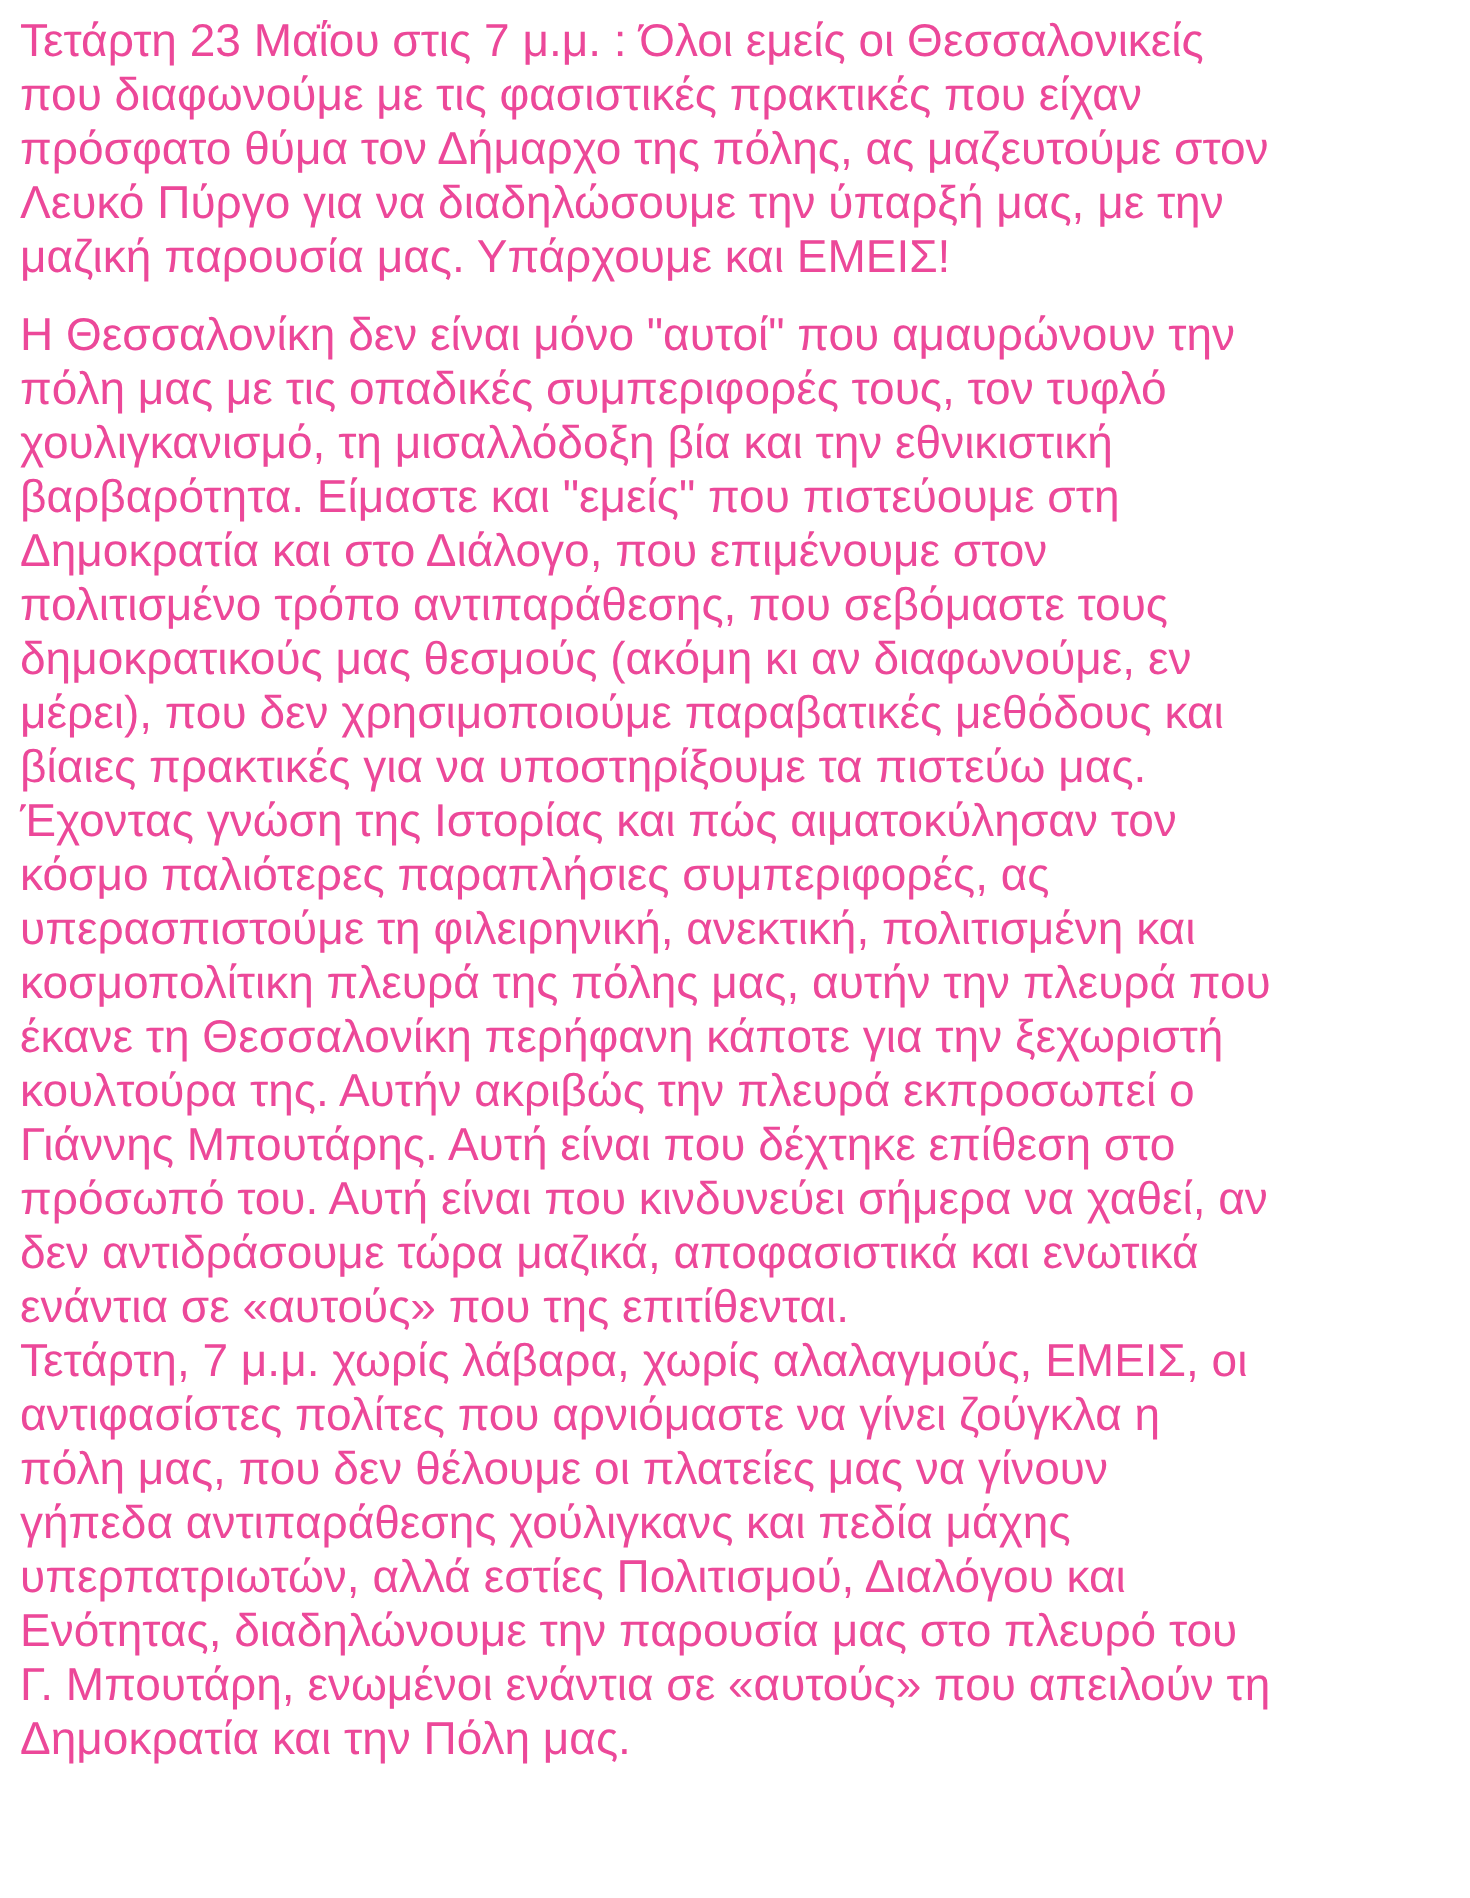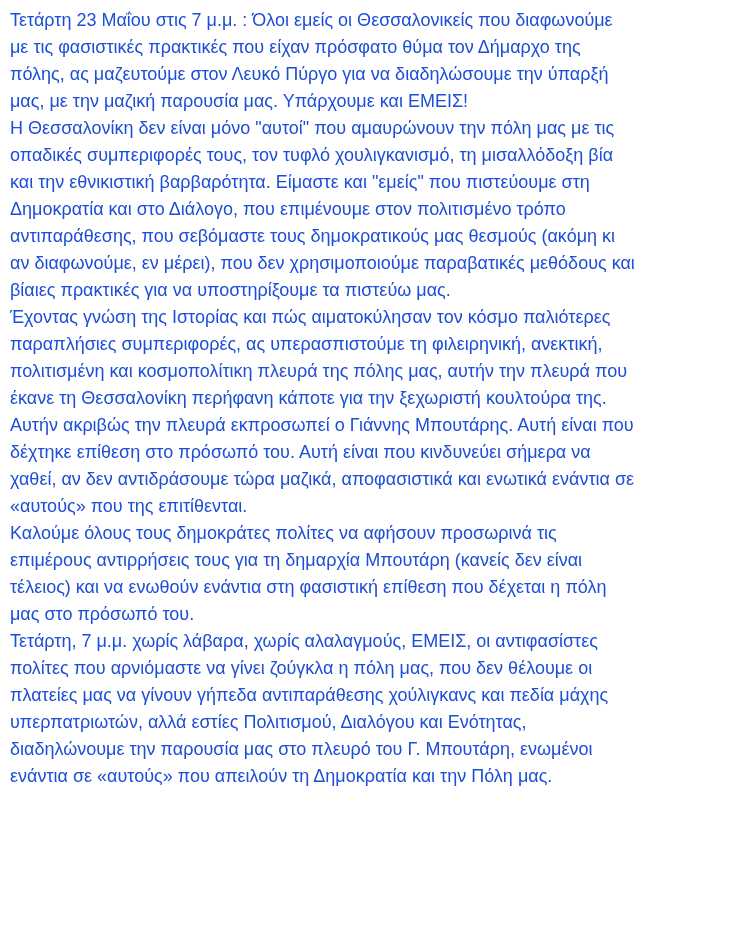--- a/index.html
+++ b/index.html
@@ -11,40 +11,39 @@
     width: 735px;
     height: 949px;
     box-sizing: border-box;
     overflow: hidden;
   }
   .post-text {
     box-sizing: border-box;
     width: 644px;
     padding: 7px 8px 0 10px;
     font-family: "Liberation Sans", "DejaVu Sans", sans-serif;
-    font-size: 18px;
+    font-size: 23px;
     line-height: 27px;
-    color: #1d4ed8;
+    color: #ec4899;
     text-align: left;
     word-spacing: normal;
   }
   .para {
     margin: 0;
     padding: 0;
   }
   
   .para + .para {
   }
   
   .para.joined {
-    margin-top: 0;
+    margin-top: 12px;
   }
 </style>
 </head>
 <body>
 
 <main class="post-text">
   <p class="para">Τετάρτη 23 Μαΐου στις 7 μ.μ. : Όλοι εμείς οι Θεσσαλονικείς που διαφωνούμε με τις φασιστικές πρακτικές που είχαν πρόσφατο θύμα τον Δήμαρχο της πόλης, ας μαζευτούμε στον Λευκό Πύργο για να διαδηλώσουμε την ύπαρξή μας, με την μαζική παρουσία μας. Υπάρχουμε και ΕΜΕΙΣ!</p>
   <p class="para joined">Η Θεσσαλονίκη δεν είναι μόνο "αυτοί" που αμαυρώνουν την πόλη μας με τις οπαδικές συμπεριφορές τους, τον τυφλό χουλιγκανισμό, τη μισαλλόδοξη βία και την εθνικιστική βαρβαρότητα. Είμαστε και "εμείς" που πιστεύουμε στη Δημοκρατία και στο Διάλογο, που επιμένουμε στον πολιτισμένο τρόπο αντιπαράθεσης, που σεβόμαστε τους δημοκρατικούς μας θεσμούς (ακόμη κι αν διαφωνούμε, εν μέρει), που δεν χρησιμοποιούμε παραβατικές μεθόδους και βίαιες πρακτικές για να υποστηρίξουμε τα πιστεύω μας.</p>
   <p class="para">Έχοντας γνώση της Ιστορίας και πώς αιματοκύλησαν τον κόσμο παλιότερες παραπλήσιες συμπεριφορές, ας υπερασπιστούμε τη φιλειρηνική, ανεκτική, πολιτισμένη και κοσμοπολίτικη πλευρά της πόλης μας, αυτήν την πλευρά που έκανε τη Θεσσαλονίκη περήφανη κάποτε για την ξεχωριστή κουλτούρα της. Αυτήν ακριβώς την πλευρά εκπροσωπεί ο Γιάννης Μπουτάρης. Αυτή είναι που δέχτηκε επίθεση στο πρόσωπό του. Αυτή είναι που κινδυνεύει σήμερα να χαθεί, αν δεν αντιδράσουμε τώρα μαζικά, αποφασιστικά και ενωτικά ενάντια σε «αυτούς» που της επιτίθενται.</p>
-  <p class="para">Καλούμε όλους τους δημοκράτες πολίτες να αφήσουν προσωρινά τις επιμέρους αντιρρήσεις τους για τη δημαρχία Μπουτάρη (κανείς δεν είναι τέλειος) και να ενωθούν ενάντια στη φασιστική επίθεση που δέχεται η πόλη μας στο πρόσωπό του.</p>
   <p class="para">Τετάρτη, 7 μ.μ. χωρίς λάβαρα, χωρίς αλαλαγμούς, ΕΜΕΙΣ, οι αντιφασίστες πολίτες που αρνιόμαστε να γίνει ζούγκλα η πόλη μας, που δεν θέλουμε οι πλατείες μας να γίνουν γήπεδα αντιπαράθεσης χούλιγκανς και πεδία μάχης υπερπατριωτών, αλλά εστίες Πολιτισμού, Διαλόγου και Ενότητας, διαδηλώνουμε την παρουσία μας στο πλευρό του Γ. Μπουτάρη, ενωμένοι ενάντια σε «αυτούς» που απειλούν τη Δημοκρατία και την Πόλη μας.</p>
 </main>
 
 </body></html>

